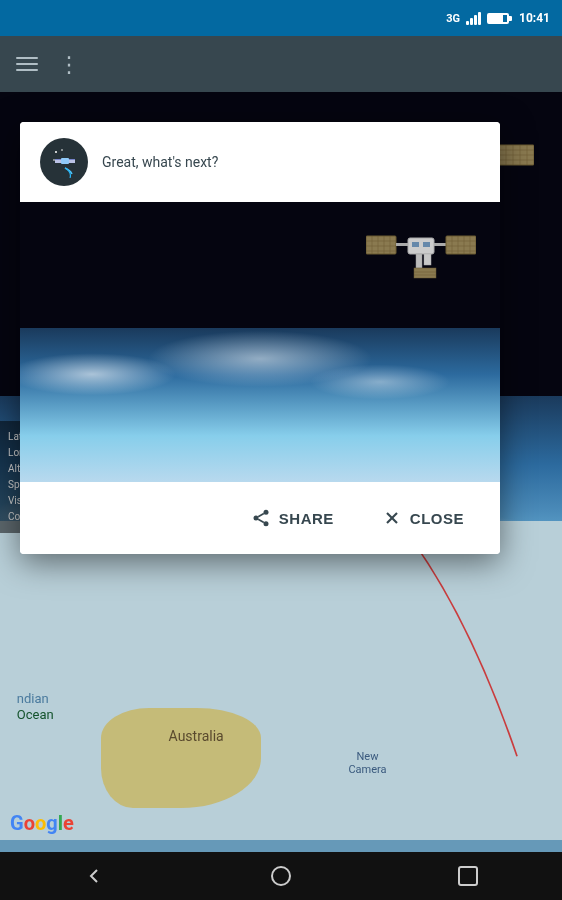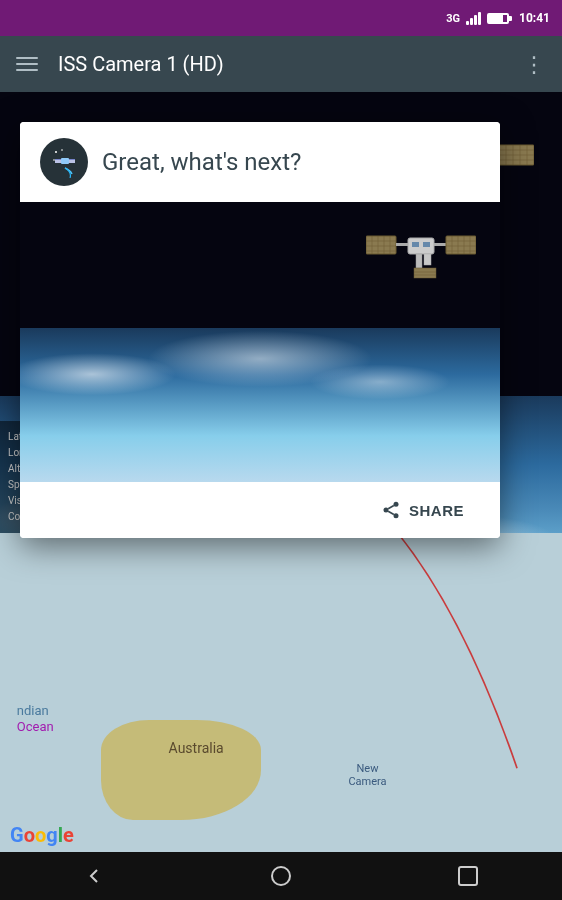--- a/index.html
+++ b/index.html
@@ -10,21 +10,21 @@
       overflow: hidden;
       font-family: 'Roboto', Arial, sans-serif;
       background: #000;
       position: relative;
     }
 
     
     .status-bar {
       width: 100%;
       height: 36px;
-      background: #701a75;
+      background: #0369a1;
       display: flex;
       align-items: center;
       justify-content: flex-end;
       padding: 0 12px;
       gap: 6px;
       position: relative;
       z-index: 100;
     }
 
     .status-bar-signal {
@@ -185,21 +185,21 @@
       background: 
         radial-gradient(ellipse 180px 40px at 20% 20%, rgba(255,255,255,0.7) 0%, transparent 70%),
         radial-gradient(ellipse 220px 50px at 50% 30%, rgba(255,255,255,0.6) 0%, transparent 70%),
         radial-gradient(ellipse 150px 35px at 80% 25%, rgba(255,255,255,0.5) 0%, transparent 70%),
         radial-gradient(ellipse 120px 30px at 35% 55%, rgba(255,255,255,0.4) 0%, transparent 70%);
     }
 
     
     .map-area {
       position: absolute;
-      bottom: 0;
+      bottom: 12px;
       left: 0;
       width: 100%;
       height: 42%;
       background: #b8cfd8;
     }
 
     
     .australia {
       position: absolute;
       bottom: 10%;
@@ -220,21 +220,21 @@
 
     .ocean-label {
       bottom: 42%;
       left: 3%;
       color: #4a7a9e;
     }
 
     .ocean-label2 {
       bottom: 37%;
       left: 3%;
-      color: #a21caf;
+      color: #14532d;
     }
 
     .australia-label {
       bottom: 30%;
       left: 30%;
       color: #5a4a2e;
       font-size: 14px;
     }
 
     .nz-label {
@@ -340,21 +340,21 @@
       background: #263238;
       border-radius: 50%;
       display: flex;
       align-items: center;
       justify-content: center;
       flex-shrink: 0;
     }
 
     .dialog-title-text {
       color: #37474f;
-      font-size: 24px;
+      font-size: 14px;
       font-weight: 400;
     }
 
     
     .dialog-image {
       width: 100%;
       height: 280px;
       background: #000;
       position: relative;
       overflow: hidden;
@@ -398,21 +398,21 @@
       right: 5%;
       width: 110px;
       height: 70px;
     }
 
     
     .dialog-actions {
       display: flex;
       justify-content: flex-end;
       align-items: center;
-      padding: 8px 16px;
+      padding: 16px 16px;
       background: #fff;
       gap: 8px;
     }
 
     .dialog-btn {
       display: flex;
       align-items: center;
       gap: 8px;
       padding: 10px 20px;
       border: none;
@@ -457,21 +457,20 @@
   </div>
   <span class="status-bar-time">10:41</span>
 </div>
 
 <div class="toolbar">
   <div class="toolbar-menu-icon">
     <span></span>
     <span></span>
     <span></span>
   </div>
-  <span class="toolbar-title">ISS Camera 1 (HD)</span>
   <span class="toolbar-more-icon">⋮</span>
 </div>
 
 <div class="main-content">
   <div class="iss-background">
 
     <div class="space-dark"></div>
 
     <div class="iss-satellite">
       <svg class="sat-svg" viewBox="0 0 130 80" xmlns="http://www.w3.org/2000/svg">
@@ -617,20 +616,28 @@
 
           <svg width="20" height="20" viewBox="0 0 24 24" fill="#37474f">
             <circle cx="18" cy="5" r="3"></circle>
             <circle cx="6" cy="12" r="3"></circle>
             <circle cx="18" cy="19" r="3"></circle>
             <line x1="8.59" y1="13.51" x2="15.42" y2="17.49" stroke="#37474f" stroke-width="2"></line>
             <line x1="15.41" y1="6.51" x2="8.59" y2="10.49" stroke="#37474f" stroke-width="2"></line>
           </svg>
           <span>SHARE</span>
         </button>
+        <button class="dialog-btn">
+
+          <svg width="20" height="20" viewBox="0 0 24 24" fill="none" stroke="#37474f" stroke-width="2.5">
+            <line x1="18" y1="6" x2="6" y2="18"></line>
+            <line x1="6" y1="6" x2="18" y2="18"></line>
+          </svg>
+          <span>CLOSE</span>
+        </button>
       </div>
     </div>
   </div>
 </div>
 
 <div class="nav-bar" style="position:absolute;bottom:0;left:0;width:100%;height:48px;background:#111;display:flex;align-items:center;justify-content:space-around;z-index:300;">
   <div class="nav-btn">
     <svg width="24" height="24" viewBox="0 0 24 24" fill="none" stroke="#ccc" stroke-width="2">
       <polyline points="15 18 9 12 15 6"></polyline>
     </svg>

